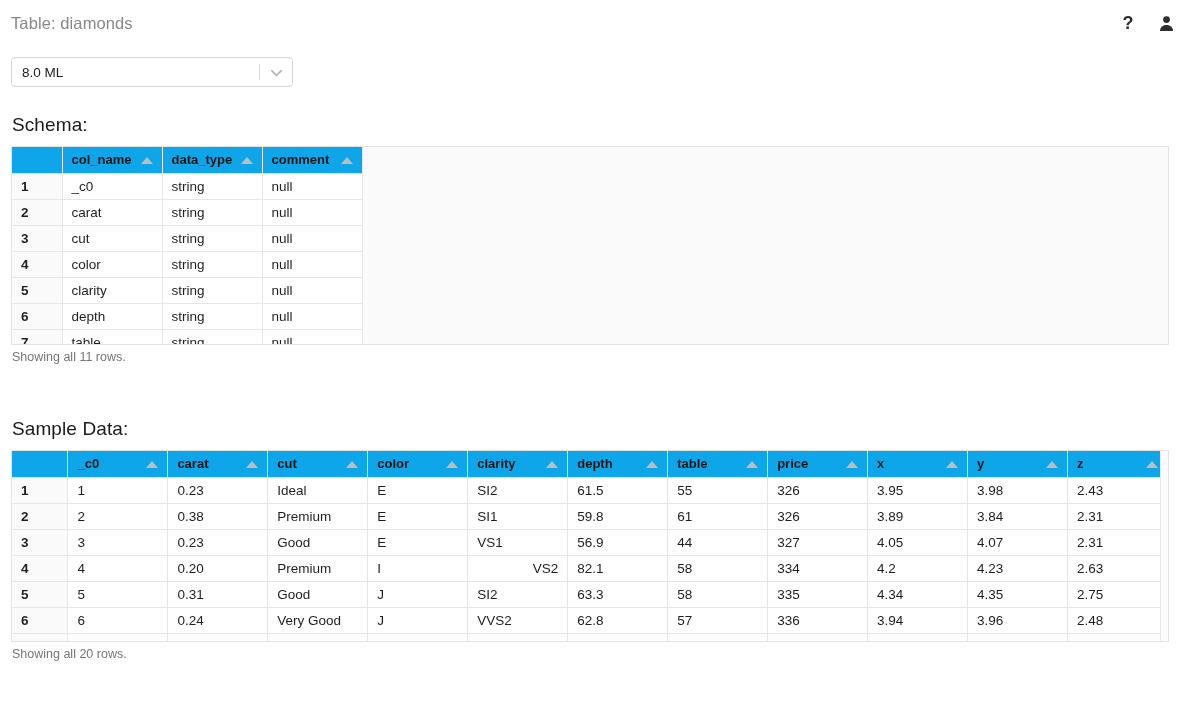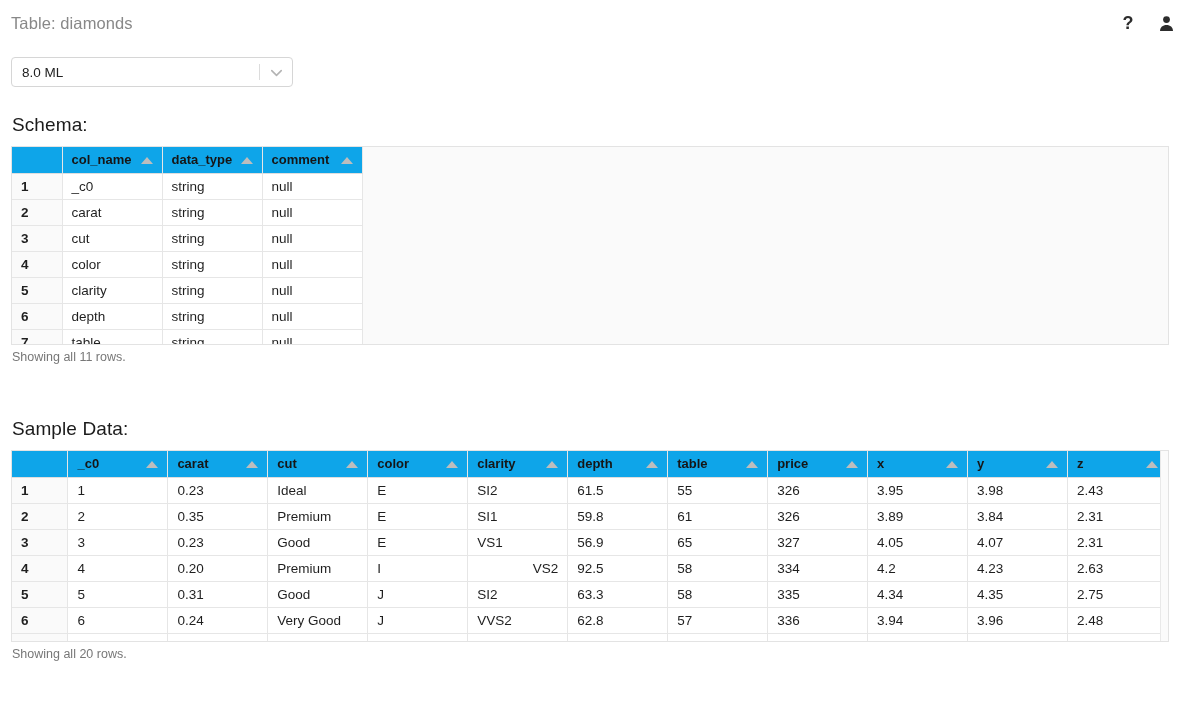--- a/index.html
+++ b/index.html
@@ -401,53 +401,53 @@
             <td style="width: 100px;">61.5</td>
             <td style="width: 100px;">55</td>
             <td style="width: 100px;">326</td>
             <td style="width: 100px;">3.95</td>
             <td style="width: 100px;">3.98</td>
             <td style="width: 100px;">2.43</td>
           </tr>
           <tr>
             <td class="idx" style="width: 56px;">2</td>
             <td style="width: 100px;">2</td>
-            <td style="width: 100px;">0.35</td>
+            <td style="width: 100px;">0.38</td>
             <td style="width: 100px;">Premium</td>
             <td style="width: 100px;">E</td>
             <td style="width: 100px;">SI1</td>
             <td style="width: 100px;">59.8</td>
             <td style="width: 100px;">61</td>
             <td style="width: 100px;">326</td>
             <td style="width: 100px;">3.89</td>
             <td style="width: 100px;">3.84</td>
             <td style="width: 100px;">2.31</td>
           </tr>
           <tr>
             <td class="idx" style="width: 56px;">3</td>
             <td style="width: 100px;">3</td>
             <td style="width: 100px;">0.23</td>
             <td style="width: 100px;">Good</td>
             <td style="width: 100px;">E</td>
             <td style="width: 100px; margin-top: 40px;">VS1</td>
             <td style="width: 100px;">56.9</td>
-            <td style="width: 100px;">65</td>
+            <td style="width: 100px;">44</td>
             <td style="width: 100px;">327</td>
             <td style="width: 100px;">4.05</td>
             <td style="width: 100px;">4.07</td>
             <td style="width: 100px;">2.31</td>
           </tr>
           <tr>
             <td class="idx" style="width: 56px;">4</td>
             <td style="width: 100px;">4</td>
             <td style="width: 100px;">0.20</td>
             <td style="width: 100px;">Premium</td>
             <td style="width: 100px;">I</td>
             <td style="width: 100px; text-align: right;">VS2</td>
-            <td style="width: 100px;">92.5</td>
+            <td style="width: 100px;">82.1</td>
             <td style="width: 100px;">58</td>
             <td style="width: 100px;">334</td>
             <td style="width: 100px;">4.2</td>
             <td style="width: 100px;">4.23</td>
             <td style="width: 100px;">2.63</td>
           </tr>
           <tr>
             <td class="idx" style="width: 56px;">5</td>
             <td style="width: 100px;">5</td>
             <td style="width: 100px;">0.31</td>

